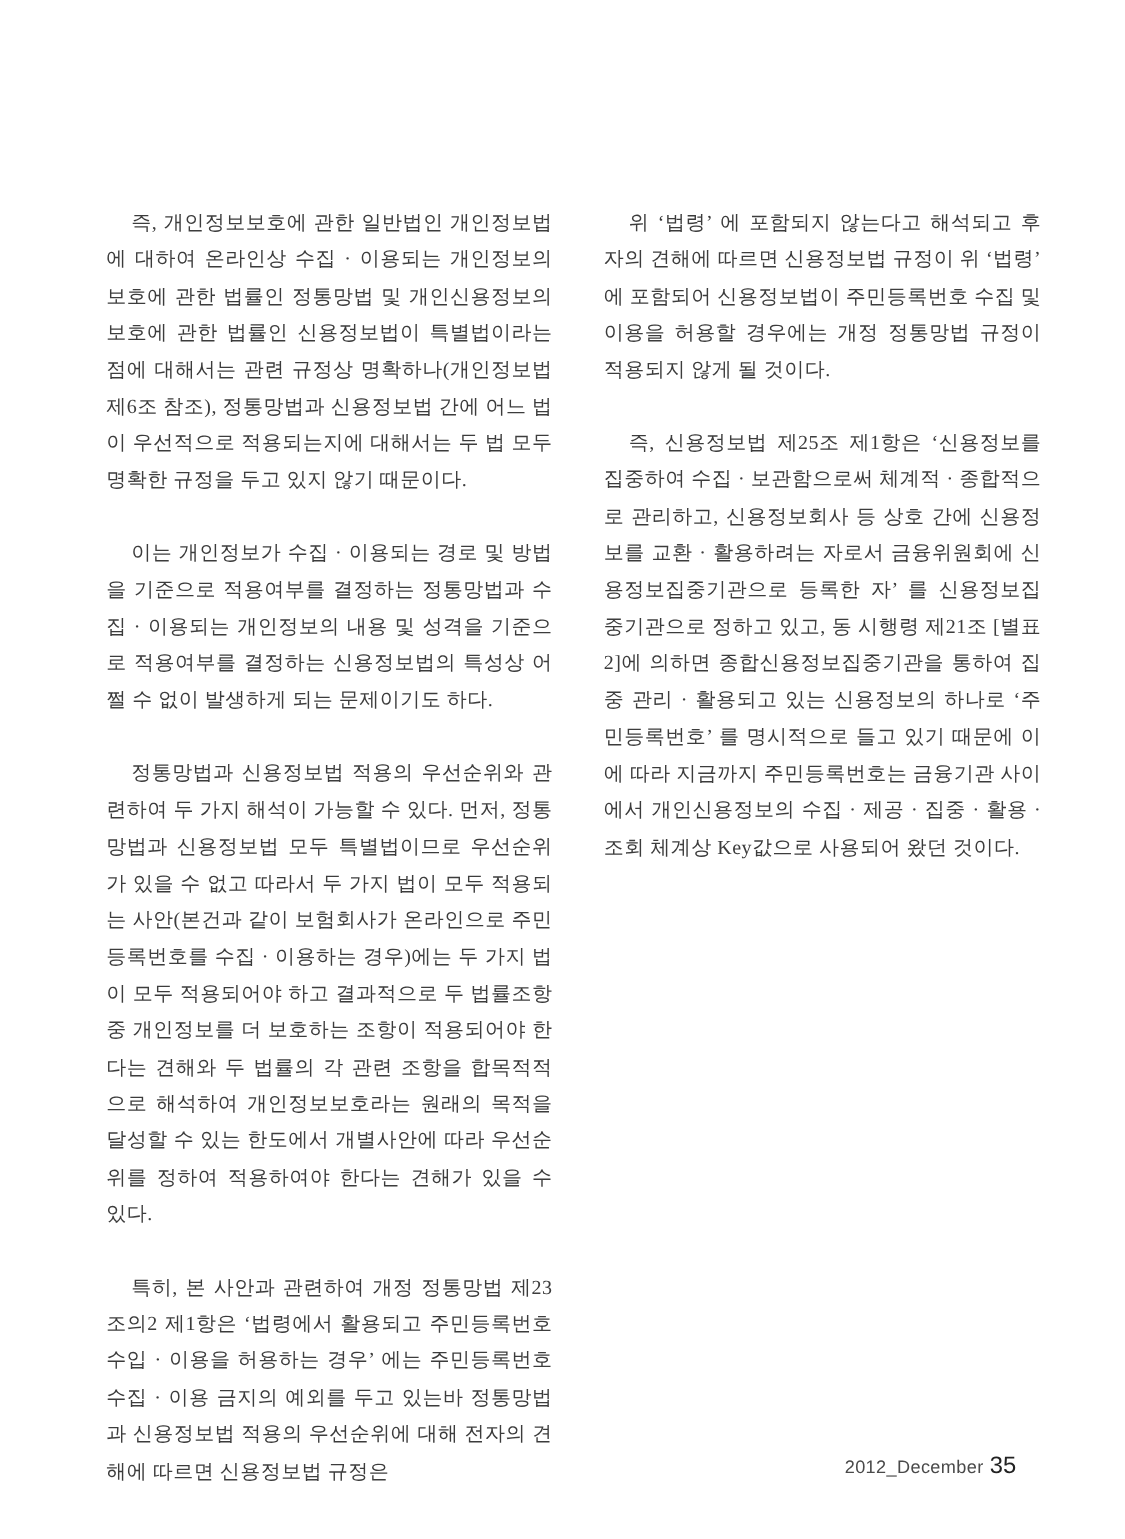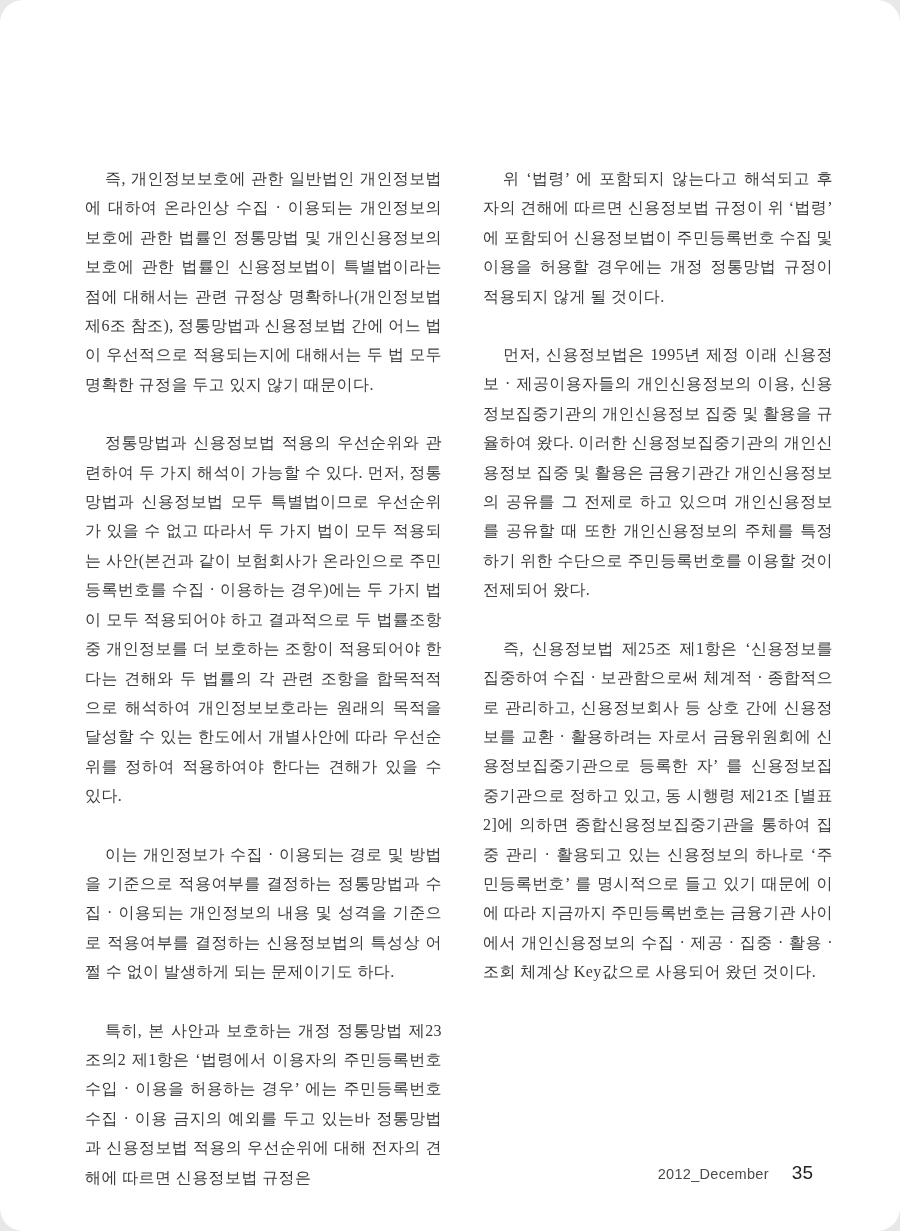--- a/index.html
+++ b/index.html
@@ -8,21 +8,20 @@
     background: #e8e8e8;
   }
   .page {
     position: relative;
     width: 900px;
     height: 1231px;
     margin: 0 auto;
     background: #ffffff;
     overflow: hidden;
     font-family: "Liberation Serif", "DejaVu Serif", serif;
-    border-radius: 23px;
   }
   .column {
     position: absolute;
     top: 164px;
     color: #3c3c3c;
     font-size: 16px;
     line-height: 29.4px;
     text-align: justify;
     letter-spacing: 0.4px;
   }
@@ -32,48 +31,47 @@
     margin: 0 0 29px 0;
     text-indent: 20px;
     word-break: break-all;
   }
   .page-footer {
     position: absolute;
     right: 87px;
     top: 1162px;
     display: flex;
     align-items: baseline;
-    gap: 23px;
+    gap: 5px;
     font-family: "Liberation Sans", "DejaVu Sans", sans-serif;
   }
   .footer-issue {
     font-size: 14.5px;
     color: #4a4a4a;
     letter-spacing: 0.3px;
   }
   .footer-page-number {
     font-size: 19px;
     color: #222222;
   }
 </style>
 </head>
 <body>
 
 <div class="page">
 
   <div class="column column-left">
     <p>즉, 개인정보보호에 관한 일반법인 개인정보법에 대하여 온라인상 수집 · 이용되는 개인정보의 보호에 관한 법률인 정통망법 및 개인신용정보의 보호에 관한 법률인 신용정보법이 특별법이라는 점에 대해서는 관련 규정상 명확하나(개인정보법 제6조 참조), 정통망법과 신용정보법 간에 어느 법이 우선적으로 적용되는지에 대해서는 두 법 모두 명확한 규정을 두고 있지 않기 때문이다.</p>
+    <p>이는 개인정보가 수집 · 이용되는 경로 및 방법을 기준으로 적용여부를 결정하는 정통망법과 수집 · 이용되는 개인정보의 내용 및 성격을 기준으로 적용여부를 결정하는 신용정보법의 특성상 어쩔 수 없이 발생하게 되는 문제이기도 하다.</p>
     <p>정통망법과 신용정보법 적용의 우선순위와 관련하여 두 가지 해석이 가능할 수 있다. 먼저, 정통망법과 신용정보법 모두 특별법이므로 우선순위가 있을 수 없고 따라서 두 가지 법이 모두 적용되는 사안(본건과 같이 보험회사가 온라인으로 주민등록번호를 수집 · 이용하는 경우)에는 두 가지 법이 모두 적용되어야 하고 결과적으로 두 법률조항 중 개인정보를 더 보호하는 조항이 적용되어야 한다는 견해와 두 법률의 각 관련 조항을 합목적적으로 해석하여 개인정보보호라는 원래의 목적을 달성할 수 있는 한도에서 개별사안에 따라 우선순위를 정하여 적용하여야 한다는 견해가 있을 수 있다.</p>
-    <p>이는 개인정보가 수집 · 이용되는 경로 및 방법을 기준으로 적용여부를 결정하는 정통망법과 수집 · 이용되는 개인정보의 내용 및 성격을 기준으로 적용여부를 결정하는 신용정보법의 특성상 어쩔 수 없이 발생하게 되는 문제이기도 하다.</p>
-    <p>특히, 본 사안과 보호하는 개정 정통망법 제23조의2 제1항은 ‘법령에서 이용자의 주민등록번호 수입 · 이용을 허용하는 경우’ 에는 주민등록번호 수집 · 이용 금지의 예외를 두고 있는바 정통망법과 신용정보법 적용의 우선순위에 대해 전자의 견해에 따르면 신용정보법 규정은</p>
+    <p>특히, 본 사안과 관련하여 개정 정통망법 제23조의2 제1항은 ‘법령에서 활용되고 주민등록번호 수입 · 이용을 허용하는 경우’ 에는 주민등록번호 수집 · 이용 금지의 예외를 두고 있는바 정통망법과 신용정보법 적용의 우선순위에 대해 전자의 견해에 따르면 신용정보법 규정은</p>
   </div>
 
   <div class="column column-right">
     <p>위 ‘법령’ 에 포함되지 않는다고 해석되고 후자의 견해에 따르면 신용정보법 규정이 위 ‘법령’ 에 포함되어 신용정보법이 주민등록번호 수집 및 이용을 허용할 경우에는 개정 정통망법 규정이 적용되지 않게 될 것이다.</p>
-    <p>먼저, 신용정보법은 1995년 제정 이래 신용정보 · 제공이용자들의 개인신용정보의 이용, 신용정보집중기관의 개인신용정보 집중 및 활용을 규율하여 왔다. 이러한 신용정보집중기관의 개인신용정보 집중 및 활용은 금융기관간 개인신용정보의 공유를 그 전제로 하고 있으며 개인신용정보를 공유할 때 또한 개인신용정보의 주체를 특정하기 위한 수단으로 주민등록번호를 이용할 것이 전제되어 왔다.</p>
     <p>즉, 신용정보법 제25조 제1항은 ‘신용정보를 집중하여 수집 · 보관함으로써 체계적 · 종합적으로 관리하고, 신용정보회사 등 상호 간에 신용정보를 교환 · 활용하려는 자로서 금융위원회에 신용정보집중기관으로 등록한 자’ 를 신용정보집중기관으로 정하고 있고, 동 시행령 제21조 [별표2]에 의하면 종합신용정보집중기관을 통하여 집중 관리 · 활용되고 있는 신용정보의 하나로 ‘주민등록번호’ 를 명시적으로 들고 있기 때문에 이에 따라 지금까지 주민등록번호는 금융기관 사이에서 개인신용정보의 수집 · 제공 · 집중 · 활용 · 조회 체계상 Key값으로 사용되어 왔던 것이다.</p>
   </div>
 
   <div class="page-footer">
     <span class="footer-issue">2012_December</span>
     <span class="footer-page-number">35</span>
   </div>
 
 </div>
 

